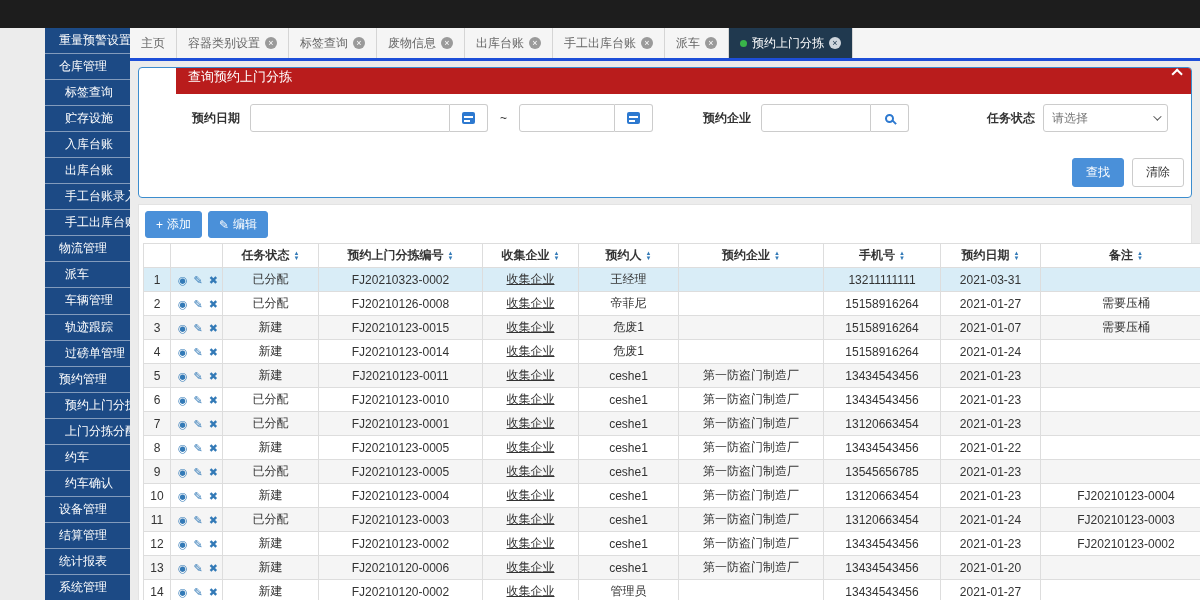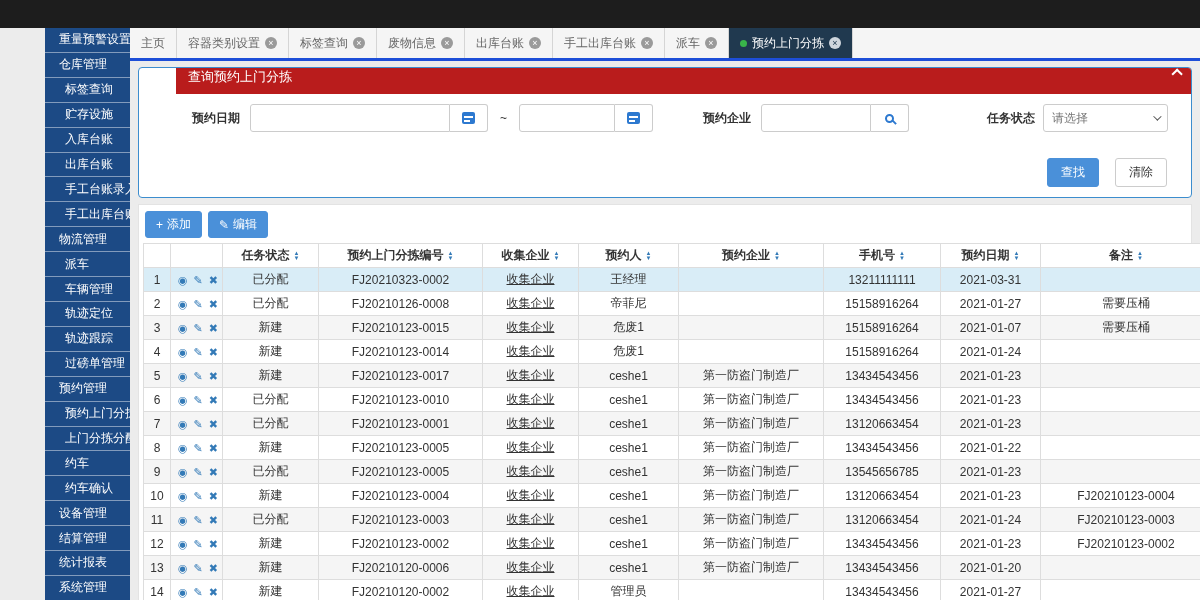--- a/index.html
+++ b/index.html
@@ -52,21 +52,21 @@
   .cal-icon { width:13px; height:12px; background:#2d79d0; border-radius:2px; position:relative; display:inline-block; }
   .cal-icon:before { content:""; position:absolute; left:2px; top:4px; right:2px; height:2px; background:#fff; }
   .cal-icon:after { content:""; position:absolute; left:2px; top:8px; width:6px; height:2px; background:#fff; }
   .mag-icon { width:9px; height:9px; border:2px solid #2d79d0; border-radius:50%; position:relative; display:inline-block; }
   .mag-icon:after { content:""; position:absolute; width:6px; height:2px; background:#2d79d0;
     transform:rotate(45deg); right:-5px; bottom:-2px; }
   .select { width:125px; height:28px; border:1px solid #ccc; border-radius:3px; margin-left:8px;
     display:flex; align-items:center; padding:0 8px; font-size:12px; color:#777; cursor:pointer; background:#fff; }
   .chev-down { margin-left:auto; width:6px; height:6px; border-right:1.5px solid #555;
     border-bottom:1.5px solid #555; transform:rotate(45deg) translateY(-2px); }
-  .panel-actions { display:flex; justify-content:flex-end; gap:16px; margin:26px 18px 2px 0; }
+  .panel-actions { display:flex; justify-content:flex-end; gap:8px; margin:26px 1px 2px 0; }
 
   .btn-primary { background:#4a90d9; border:1px solid #4a90d9; color:#fff; font-size:12px;
     padding:5px 13px; border-radius:3px; cursor:pointer;
     font-family:"Liberation Sans","DejaVu Sans",sans-serif; }
   .btn-default { background:#fff; border:1px solid #ccc; color:#333; font-size:12px;
     padding:2px 13px; border-radius:3px; cursor:pointer;
     font-family:"Liberation Sans","DejaVu Sans",sans-serif; }
 
   
   .card { background:#fff; margin-top:6px; padding:4px; border:1px solid #e3e3e3; }
@@ -118,23 +118,20 @@
     </div>
     <div class="sb-item">
       <span>物流管理</span>
       <span class="sb-toggle">−</span>
     </div>
     <div class="sb-item sb-child">
       <span>派车</span>
     </div>
     <div class="sb-item sb-child">
       <span>车辆管理</span>
-    </div>
-    <div class="sb-item sb-child">
-      <span>轨迹定位</span>
     </div>
     <div class="sb-item sb-child">
       <span>轨迹跟踪</span>
     </div>
     <div class="sb-item sb-child">
       <span>过磅单管理</span>
     </div>
     <div class="sb-item">
       <span>预约管理</span>
       <span class="sb-toggle">−</span>
@@ -397,21 +394,21 @@
               <td>危废1</td>
               <td></td>
               <td>15158916264</td>
               <td>2021-01-24</td>
               <td></td>
             </tr>
             <tr>
               <td>5</td>
               <td><span class="act-icon">◉</span><span class="act-icon">✎</span><span class="act-icon">✖</span></td>
               <td>新建</td>
-              <td>FJ20210123-0017</td>
+              <td>FJ20210123-0011</td>
               <td><span class="cell-link">收集企业</span></td>
               <td>ceshe1</td>
               <td>第一防盗门制造厂</td>
               <td>13434543456</td>
               <td>2021-01-23</td>
               <td></td>
             </tr>
             <tr>
               <td>6</td>
               <td><span class="act-icon">◉</span><span class="act-icon">✎</span><span class="act-icon">✖</span></td>

